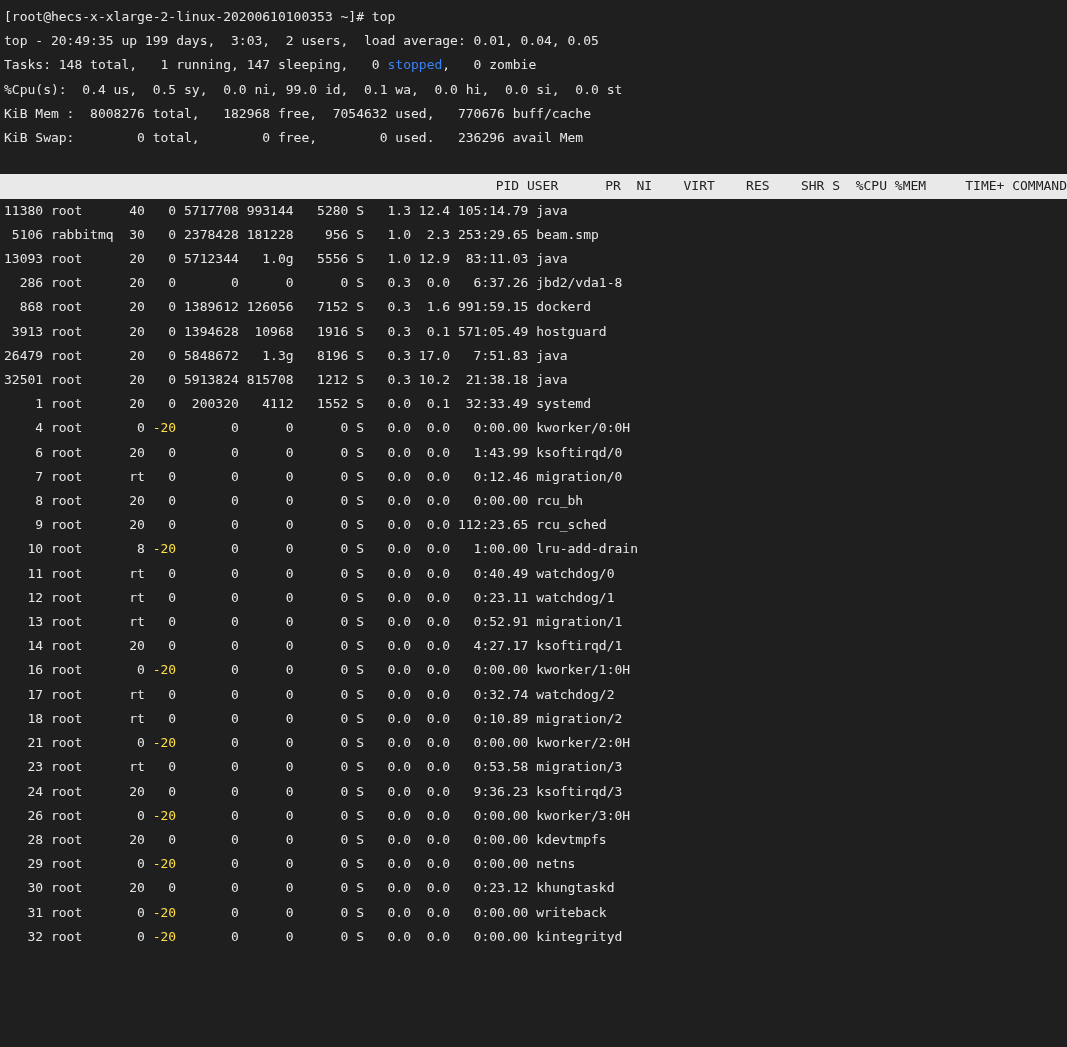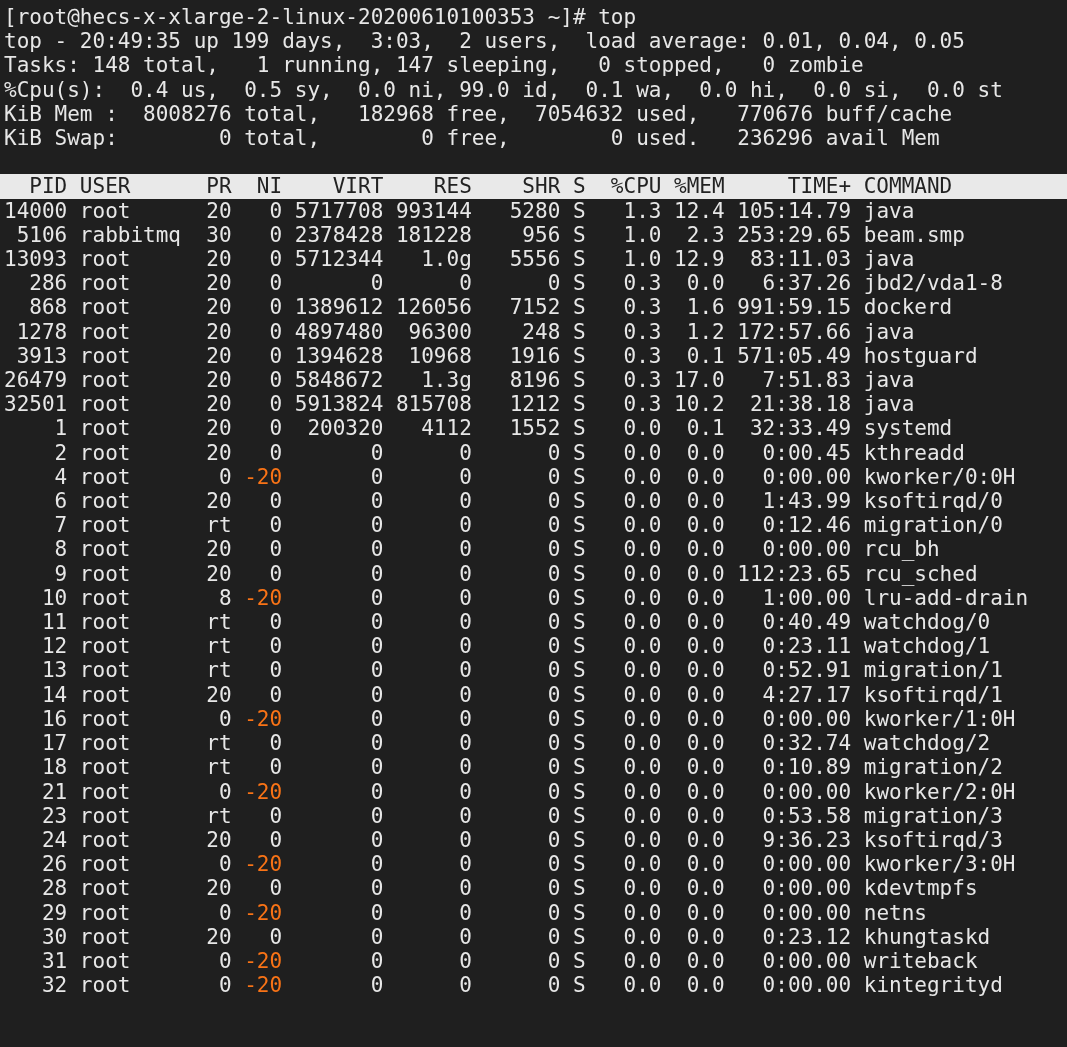--- a/index.html
+++ b/index.html
@@ -3,60 +3,59 @@
 <meta charset="utf-8">
 <style>
   html,body{margin:0;padding:0;background:#1f1f1f;}
   .terminal{
     position:relative;
     width:1067px;height:1047px;
     box-sizing:border-box;
     background:#1f1f1f;
     color:#e7e7e7;
     font-family:"DejaVu Sans Mono", monospace;
-    font-size:21px;
+    font-size:13px;
     line-height:24.2px;
     padding:5px 0 0 4px;
     overflow:hidden;
   }
   .line{white-space:pre;}
-  .hl-yellow{color:#e5e5e5;}
-  .cyan{color:#f97316;}
+  .hl-yellow{color:#3b82f6;}
+  .cyan{color:#fde047;}
   .header-row{
     background:#e9e9e9;
     color:#222222;
     white-space:pre;
     margin-left:-4px;
     padding-left:4px;
+    text-align:right;
   }
 </style>
 </head>
 <body>
 
 <div class="terminal">
   <div class="line"><span>[root@hecs-x-xlarge-2-linux-20200610100353 ~]# top</span></div>
   <div class="line">top - 20:49:35 up 199 days,  3:03,  2 users,  load average: 0.01, 0.04, 0.05</div>
   <div class="line"><span>Tasks: 148 total,   1 running, 147 sleeping,   0 </span><span class="hl-yellow">stopped</span><span>,   0 zombie</span></div>
   <div class="line">%Cpu(s):  0.4 us,  0.5 sy,  0.0 ni, 99.0 id,  0.1 wa,  0.0 hi,  0.0 si,  0.0 st</div>
   <div class="line">KiB Mem :  8008276 total,   182968 free,  7054632 used,   770676 buff/cache</div>
   <div class="line">KiB Swap:        0 total,        0 free,        0 used.   236296 avail Mem</div>
   <div class="line">&nbsp;</div>
   <div class="line header-row">  PID USER      PR  NI    VIRT    RES    SHR S  %CPU %MEM     TIME+ COMMAND</div>
   <div id="process-table-body">
-      <div class="line"><span>14000 root      20 </span><span>  0</span><span> 5717708 993144   5280 S   1.3 12.4 105:14.79 java</span></div>
+      <div class="line"><span>11380 root      40 </span><span>  0</span><span> 5717708 993144   5280 S   1.3 12.4 105:14.79 java</span></div>
       <div class="line"><span> 5106 rabbitmq  30 </span><span>  0</span><span> 2378428 181228    956 S   1.0  2.3 253:29.65 beam.smp</span></div>
       <div class="line"><span>13093 root      20 </span><span>  0</span><span> 5712344   1.0g   5556 S   1.0 12.9  83:11.03 java</span></div>
       <div class="line"><span>  286 root      20 </span><span>  0</span><span>       0      0      0 S   0.3  0.0   6:37.26 jbd2/vda1-8</span></div>
       <div class="line"><span>  868 root      20 </span><span>  0</span><span> 1389612 126056   7152 S   0.3  1.6 991:59.15 dockerd</span></div>
-      <div class="line"><span> 1278 root      20 </span><span>  0</span><span> 4897480  96300    248 S   0.3  1.2 172:57.66 java</span></div>
       <div class="line"><span> 3913 root      20 </span><span>  0</span><span> 1394628  10968   1916 S   0.3  0.1 571:05.49 hostguard</span></div>
       <div class="line"><span>26479 root      20 </span><span>  0</span><span> 5848672   1.3g   8196 S   0.3 17.0   7:51.83 java</span></div>
       <div class="line"><span>32501 root      20 </span><span>  0</span><span> 5913824 815708   1212 S   0.3 10.2  21:38.18 java</span></div>
       <div class="line"><span>    1 root      20 </span><span>  0</span><span>  200320   4112   1552 S   0.0  0.1  32:33.49 systemd</span></div>
-      <div class="line"><span>    2 root      20 </span><span>  0</span><span>       0      0      0 S   0.0  0.0   0:00.45 kthreadd</span></div>
       <div class="line"><span>    4 root       0 </span><span class="cyan">-20</span><span>       0      0      0 S   0.0  0.0   0:00.00 kworker/0:0H</span></div>
       <div class="line"><span>    6 root      20 </span><span>  0</span><span>       0      0      0 S   0.0  0.0   1:43.99 ksoftirqd/0</span></div>
       <div class="line"><span>    7 root      rt </span><span>  0</span><span>       0      0      0 S   0.0  0.0   0:12.46 migration/0</span></div>
       <div class="line"><span>    8 root      20 </span><span>  0</span><span>       0      0      0 S   0.0  0.0   0:00.00 rcu_bh</span></div>
       <div class="line"><span>    9 root      20 </span><span>  0</span><span>       0      0      0 S   0.0  0.0 112:23.65 rcu_sched</span></div>
       <div class="line"><span>   10 root       8 </span><span class="cyan">-20</span><span>       0      0      0 S   0.0  0.0   1:00.00 lru-add-drain</span></div>
       <div class="line"><span>   11 root      rt </span><span>  0</span><span>       0      0      0 S   0.0  0.0   0:40.49 watchdog/0</span></div>
       <div class="line"><span>   12 root      rt </span><span>  0</span><span>       0      0      0 S   0.0  0.0   0:23.11 watchdog/1</span></div>
       <div class="line"><span>   13 root      rt </span><span>  0</span><span>       0      0      0 S   0.0  0.0   0:52.91 migration/1</span></div>
       <div class="line"><span>   14 root      20 </span><span>  0</span><span>       0      0      0 S   0.0  0.0   4:27.17 ksoftirqd/1</span></div>

